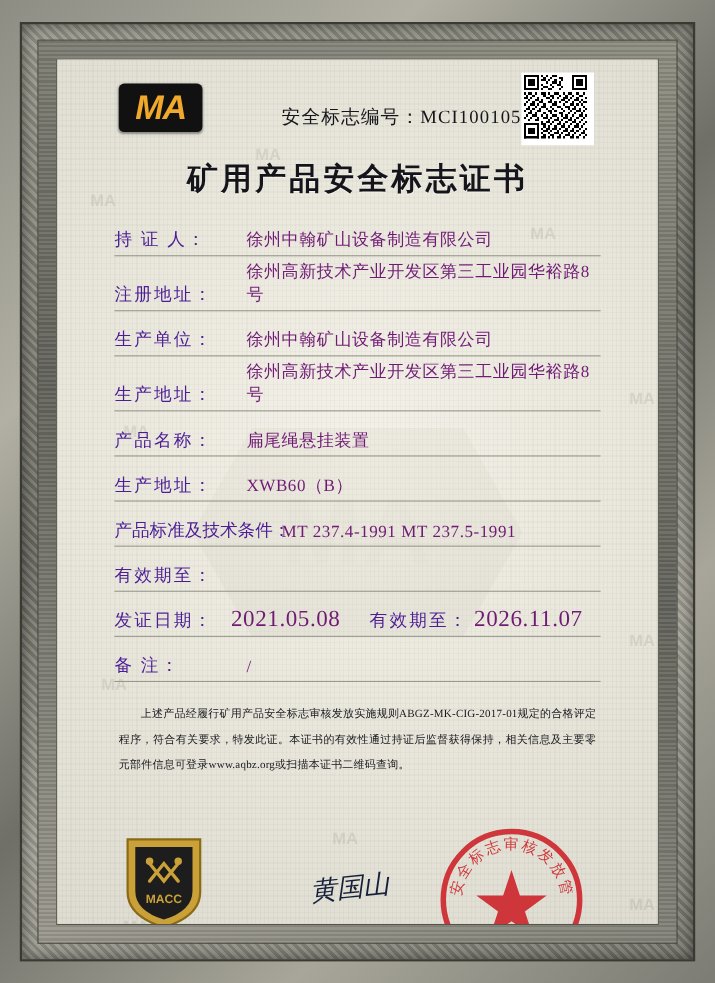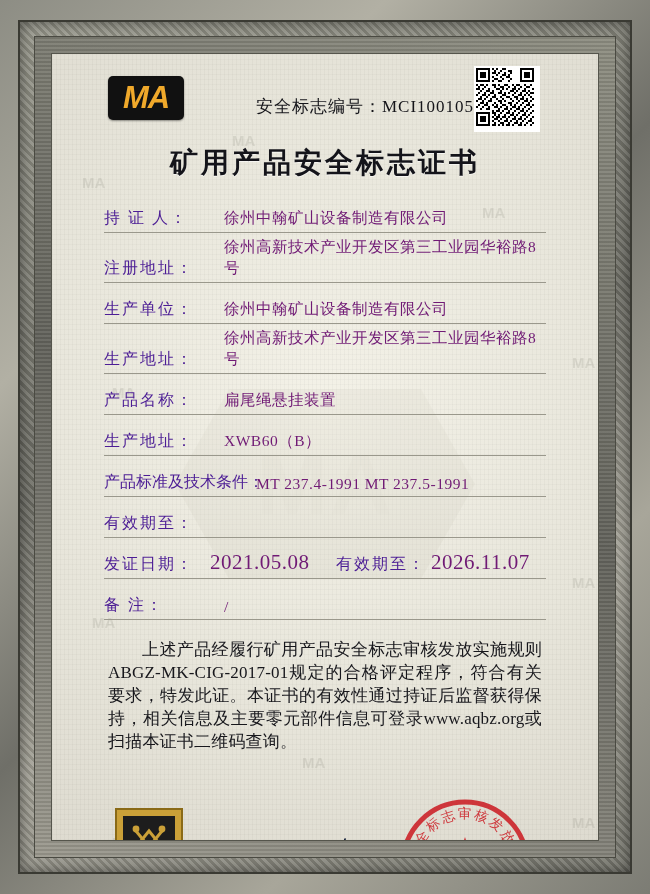--- a/index.html
+++ b/index.html
@@ -108,21 +108,21 @@
   .val{
     flex:1;font-size:15.5px;color:#701a75;letter-spacing:.5px;padding-left:2px;
   }
   .row.split{gap:16px;}
   .half{display:flex;align-items:flex-end;flex:1;}
   .half .lbl{width:104px;flex:0 0 104px;}
   .half .val{font-size:21px;}
   .half.right .lbl{width:96px;flex:0 0 96px;text-align:center;}
 
   .note{
-    margin:18px 22px 0 22px;font-size:17px;line-height:23px;color:#17171c;
+    margin:18px 22px 0 22px;font-size:10px;line-height:23px;color:#17171c;
     text-align:justify;text-indent:2em;letter-spacing:.2px;
   }
 
   
   .footer{position:relative;height:180px;margin-top:26px;}
   .macc-badge{
     position:absolute;left:26px;top:24px;width:74px;height:90px;
   }
   .sign-script{
     position:absolute;left:196px;top:58px;font-size:24px;color:#14203a;

